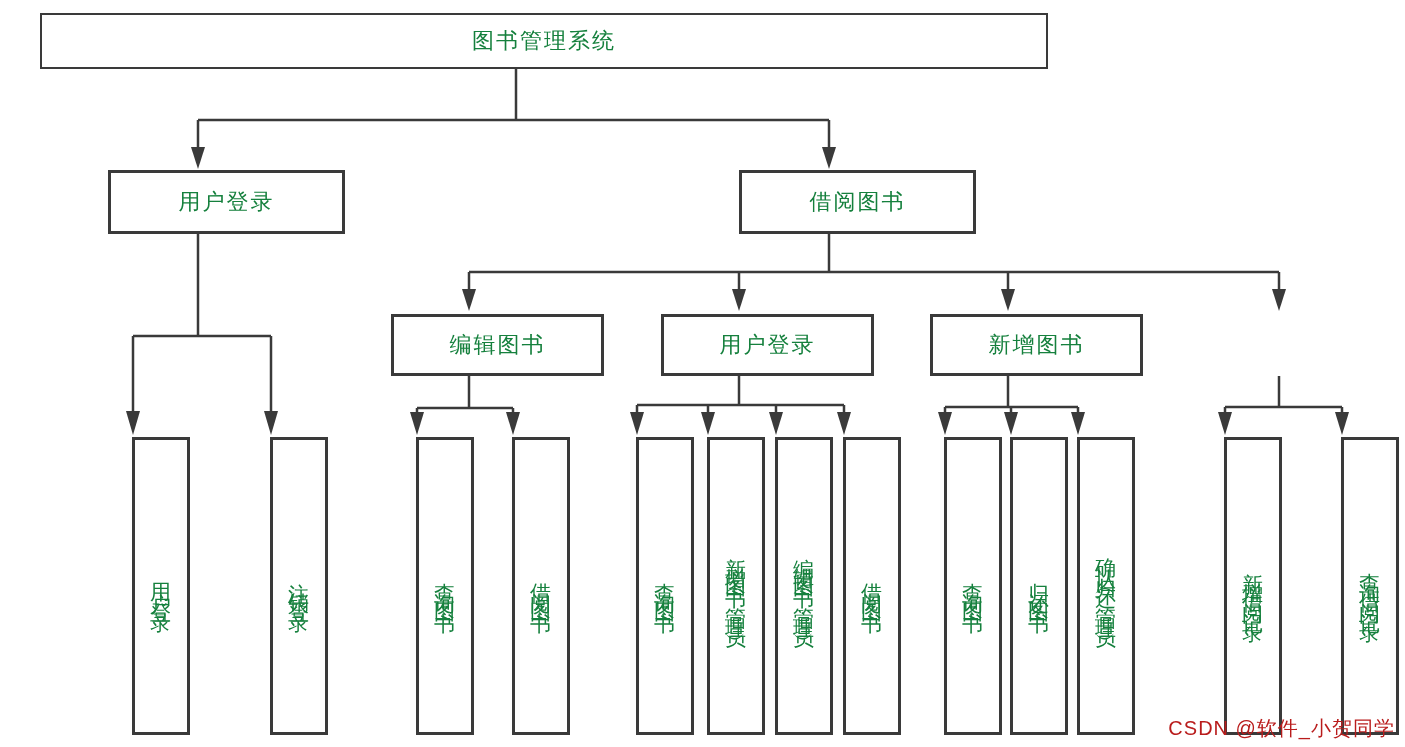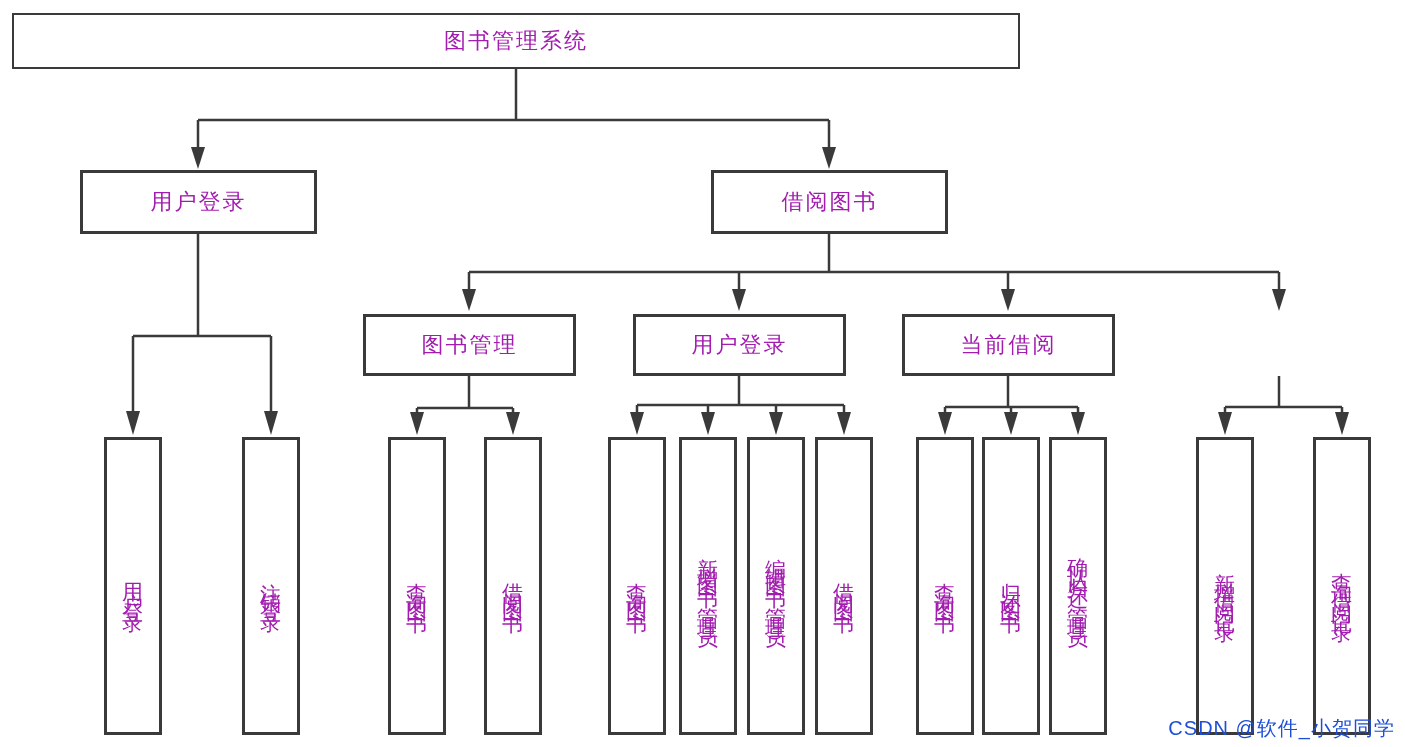--- a/index.html
+++ b/index.html
@@ -15,41 +15,42 @@
   .wires path { stroke: #3a3a3a; stroke-width: 2.5; fill: none; }
   .wires polygon { fill: #3a3a3a; stroke: none; }
   .box {
     position: absolute;
     box-sizing: border-box;
     border: 3px solid #3a3a3a;
     background: #ffffff;
     display: flex;
     align-items: center;
     justify-content: center;
-    color: #a21caf;
+    color: #15803d;
+    margin-left: 28px;
   }
   .box.root { border-width: 2px; }
   .box.h span {
     font-size: 22px;
     letter-spacing: 2px;
     white-space: nowrap;
   }
   .box.v span {
     writing-mode: vertical-rl;
     text-orientation: mixed;
     font-size: 21px;
     letter-spacing: 10px;
     line-height: 1;
   }
   .watermark {
     position: absolute;
     top: 715px;
     right: 10px;
     font-size: 20px;
-    color: #1d4ed8;
+    color: #b91c1c;
     letter-spacing: 1px;
     white-space: nowrap;
   }
 </style>
 </head>
 <body>
 
 <div class="canvas">
 
   <svg class="wires" viewBox="0 0 1405 747">
@@ -133,27 +134,27 @@
   </div>
 
   <div class="box h" style="left:80px; top:170px; width:237px; height:64px;">
     <span>用户登录</span>
   </div>
   <div class="box h" style="left:711px; top:170px; width:237px; height:64px;">
     <span>借阅图书</span>
   </div>
 
   <div class="box h" style="left:363px; top:314px; width:213px; height:62px;">
-    <span>图书管理</span>
+    <span>编辑图书</span>
   </div>
   <div class="box h" style="left:633px; top:314px; width:213px; height:62px;">
     <span>用户登录</span>
   </div>
   <div class="box h" style="left:902px; top:314px; width:213px; height:62px;">
-    <span>当前借阅</span>
+    <span>新增图书</span>
   </div>
 
   <div class="box v" style="left:104px; top:437px; width:58px; height:298px;">
     <span>用户登录</span>
   </div>
   <div class="box v" style="left:242px; top:437px; width:58px; height:298px;">
     <span>注销登录</span>
   </div>
 
   <div class="box v" style="left:388px; top:437px; width:58px; height:298px;">

